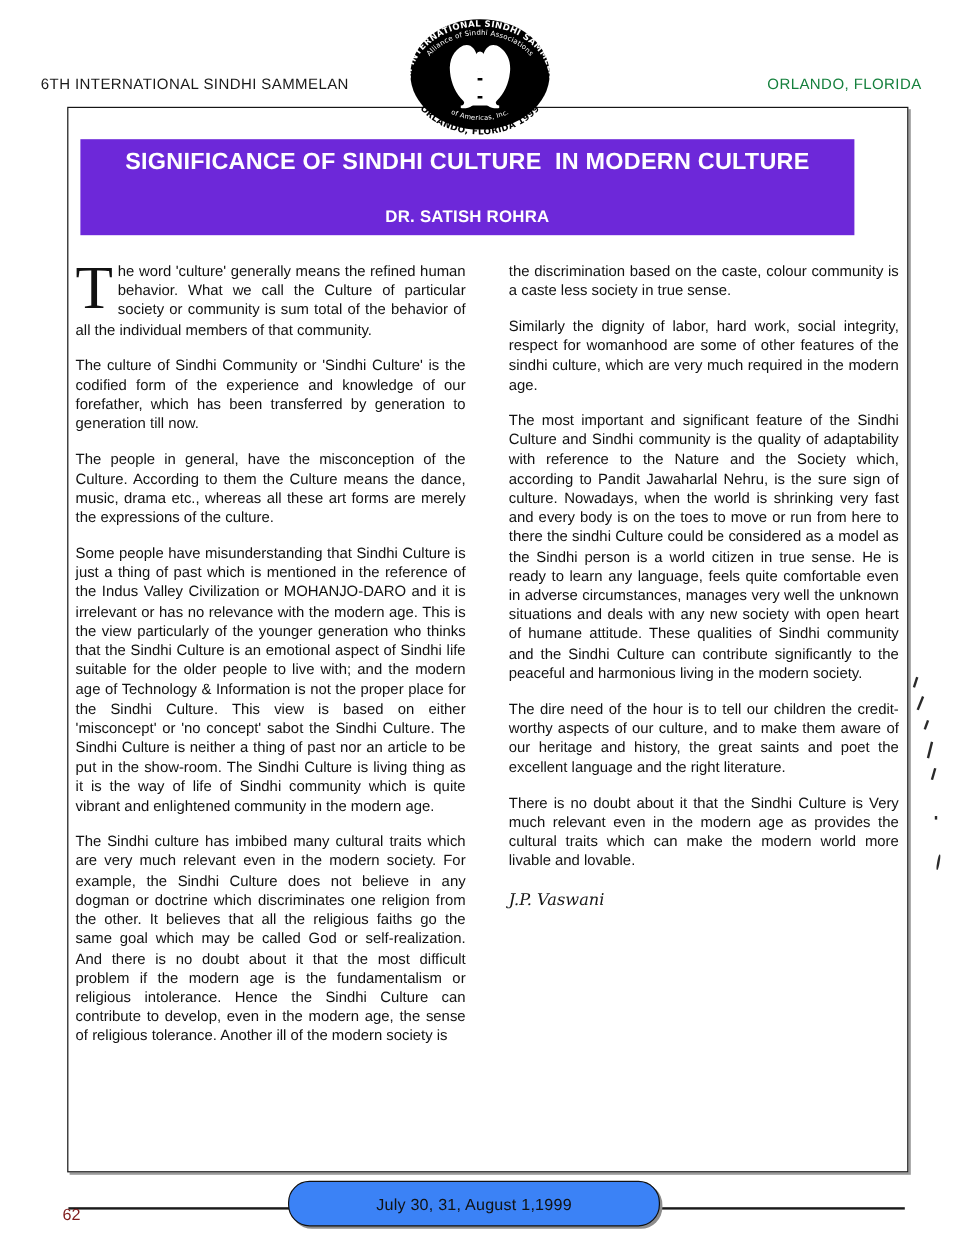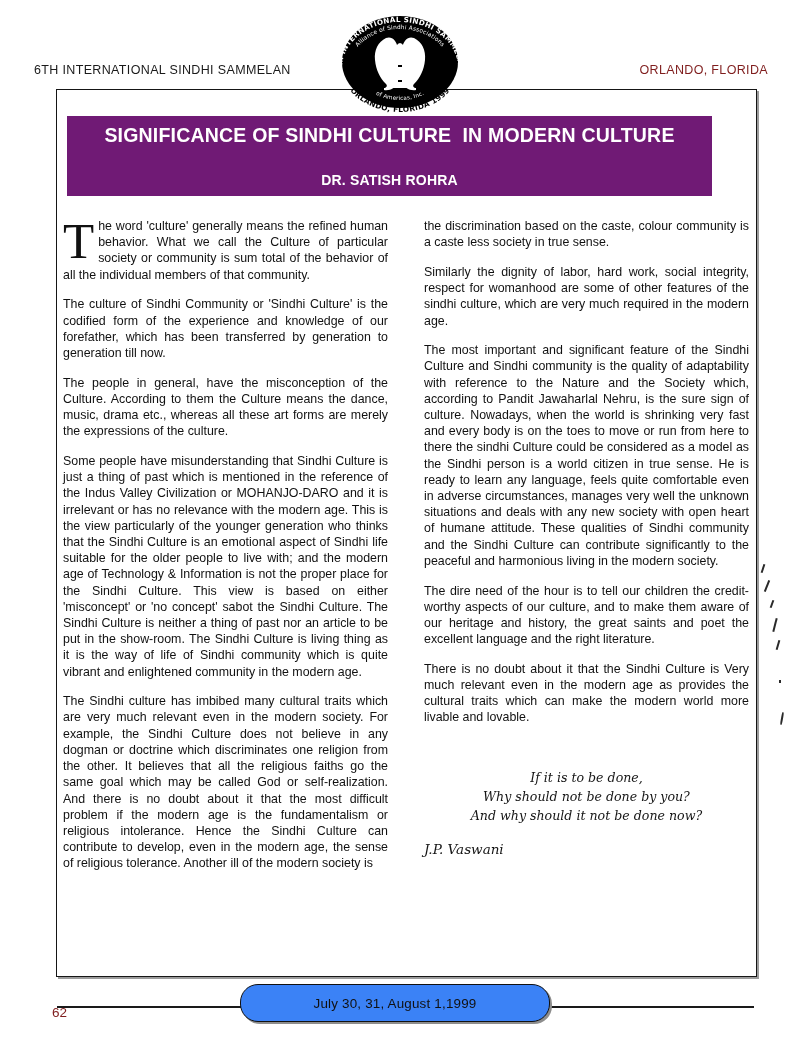--- a/index.html
+++ b/index.html
@@ -36,21 +36,21 @@
     white-space: nowrap;
     color: #1a1a1a;
   }
   .rh-right {
     position: absolute;
     right: 32px;
     top: 0;
     font-size: 12.5px;
     letter-spacing: 0.35px;
     white-space: nowrap;
-    color: #7f1d1d;
+    color: #15803d;
   }
 
   
   .seal {
     position: absolute;
     left: 328px;
     top: 8px;
     width: 144px;
     height: 108px;
     z-index: 6;
@@ -69,21 +69,21 @@
     z-index: 1;
   }
 
   
   .banner {
     position: absolute;
     left: 67px;
     top: 116px;
     width: 645px;
     height: 80px;
-    background: #701a75;
+    background: #6d28d9;
     color: #ffffff;
     z-index: 4;
     display: flex;
     flex-direction: column;
     align-items: center;
     justify-content: center;
     gap: 20px;
   }
   .banner-line1 {
     font-size: 19.5px;
@@ -277,25 +277,20 @@
       <p class="body">The Sindhi culture has imbibed many cultural traits which are very much relevant even in the modern society.  For example, the Sindhi Culture does not believe in any dogman or doctrine which discriminates one religion from the other.  It believes that all the religious faiths go the same goal which may be called God or self-realization.  And there is no doubt about it that the most difficult problem if the modern age is the fundamentalism or religious intolerance.  Hence the Sindhi Culture can contribute to develop, even in the modern age, the sense of religious tolerance.  Another ill of the modern society is</p>
     </div>
 
     <div class="col">
       <p class="body">the discrimination based on the caste, colour community is a caste less society in true sense.</p>
       <p class="body">Similarly the dignity of labor, hard work, social integrity, respect for womanhood are some of other features of the sindhi culture, which are very much required in the modern age.</p>
       <p class="body">The most important and significant feature of the Sindhi Culture and Sindhi community is the quality of adaptability with reference to the Nature and the Society which, according to Pandit Jawaharlal Nehru, is the sure sign of culture.  Nowadays, when the world is shrinking very fast and every body is on the toes to move or run from here to there the sindhi Culture could be considered as a model as the Sindhi person is a world citizen in true sense.  He is ready to learn any language, feels quite comfortable even in adverse circumstances, manages very well the unknown situations and deals with any new society with open heart of humane attitude.  These qualities of Sindhi community and the Sindhi Culture can contribute significantly to the peaceful and harmonious living in the modern society.</p>
       <p class="body">The dire need of the hour is to tell our children the credit-worthy aspects of our culture, and to make them aware of our heritage and history, the great saints and poet the excellent language and the right literature.</p>
       <p class="body">There is no doubt about it that the Sindhi Culture is Very much relevant even in the modern age as provides the cultural traits which can make the modern world more livable and lovable.</p>
 
-      <div class="verse">
-        <div>If it is to be done,</div>
-        <div>Why should not be done by you?</div>
-        <div>And why should it not be done now?</div>
-      </div>
       <div class="verse-attrib">J.P. Vaswani</div>
     </div>
 
   </div>
 
   <div class="footer-rule"></div>
   <div class="footer-pill">
     <span>July 30, 31, August 1,1999</span>
   </div>
   <div class="page-number">62</div>

